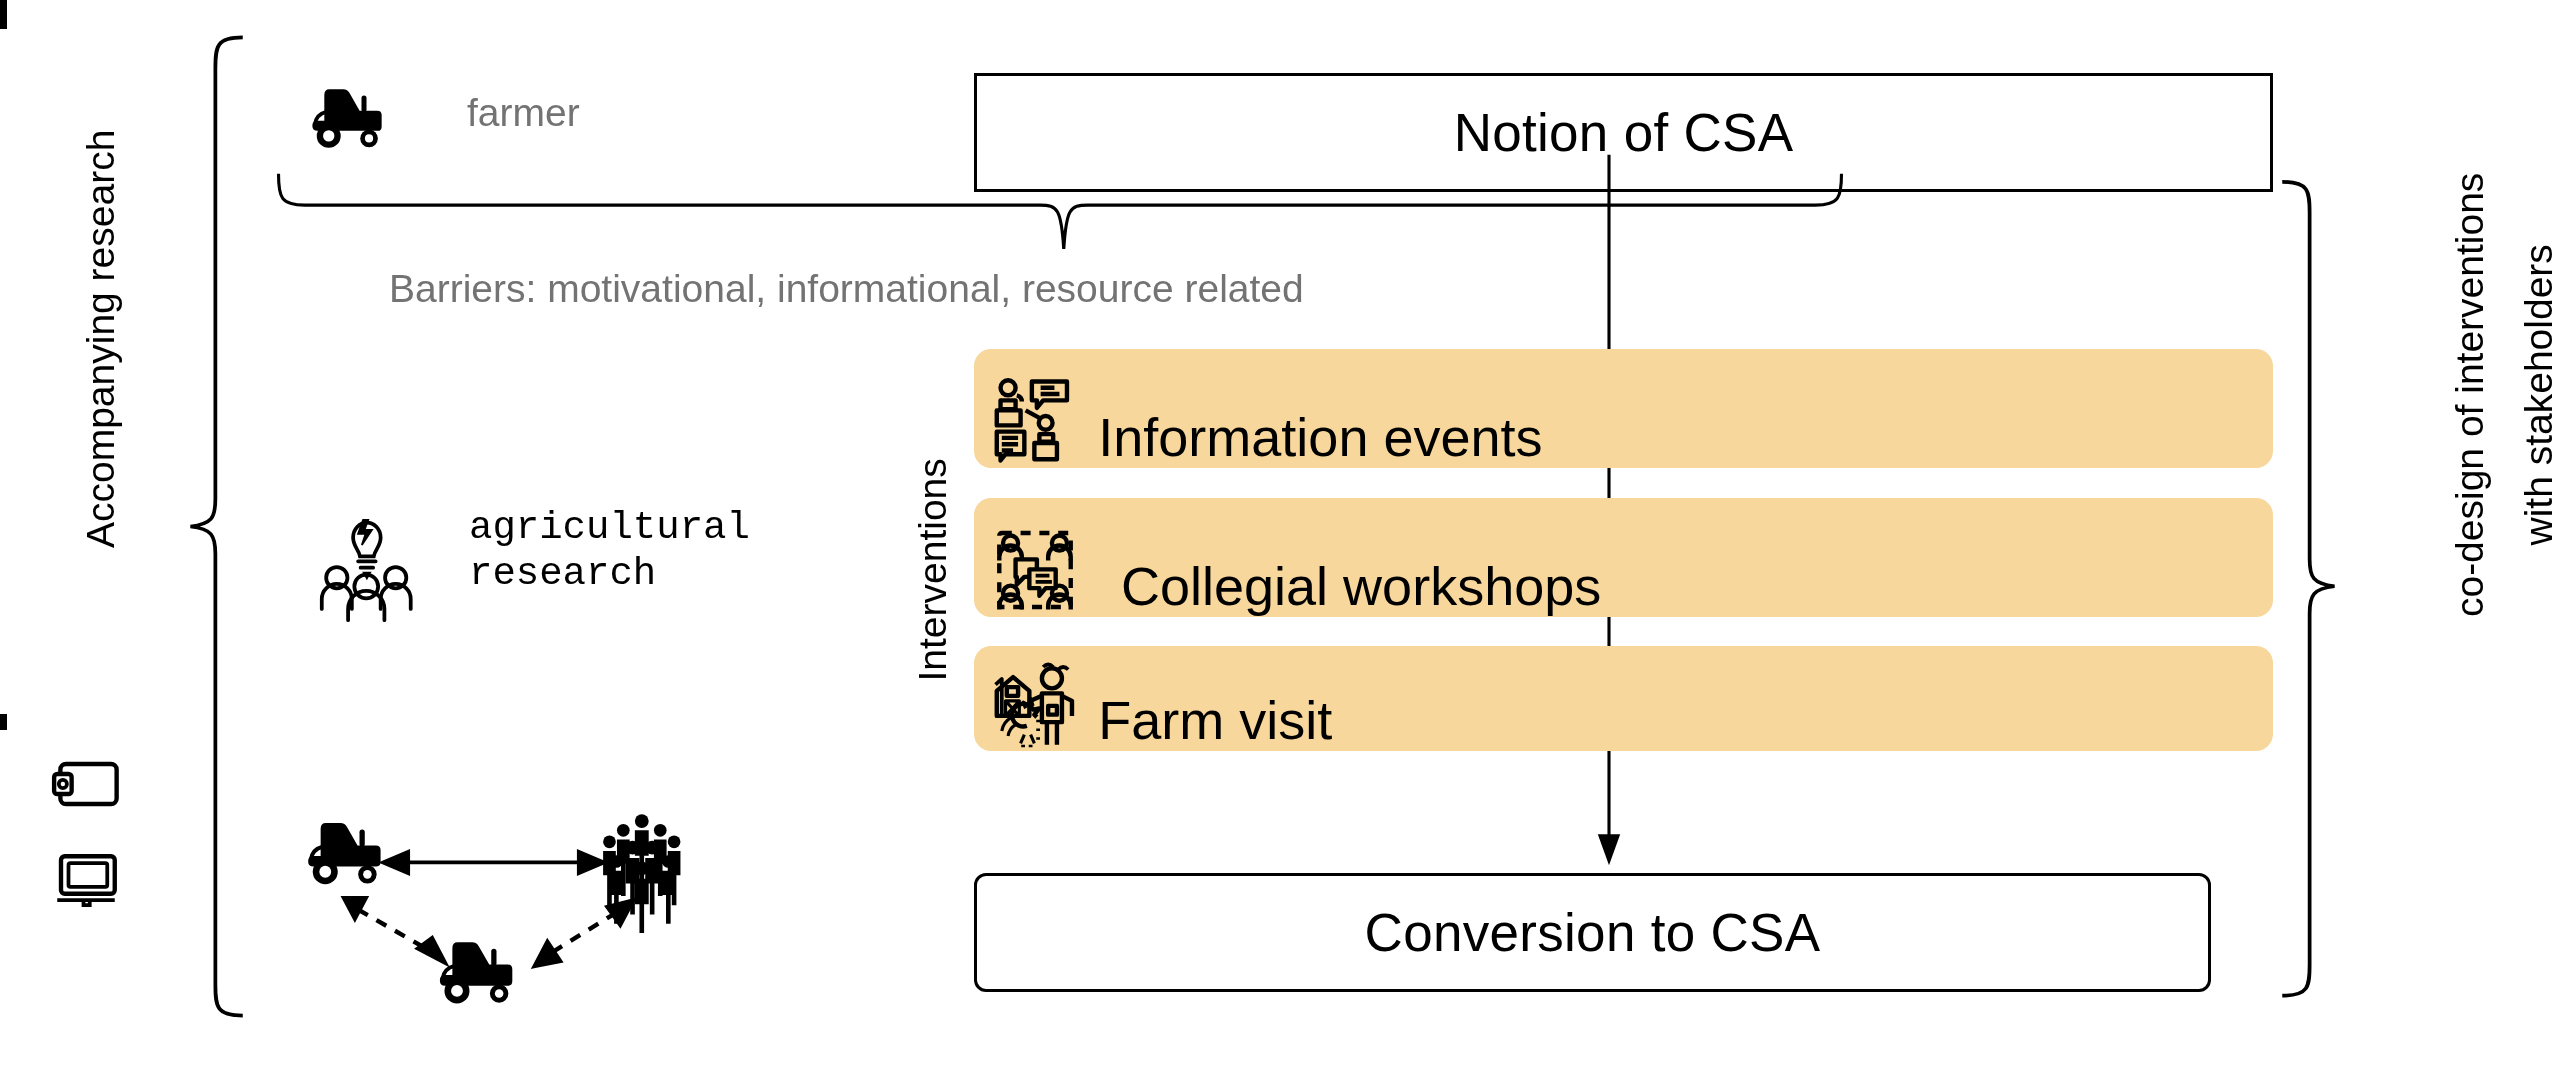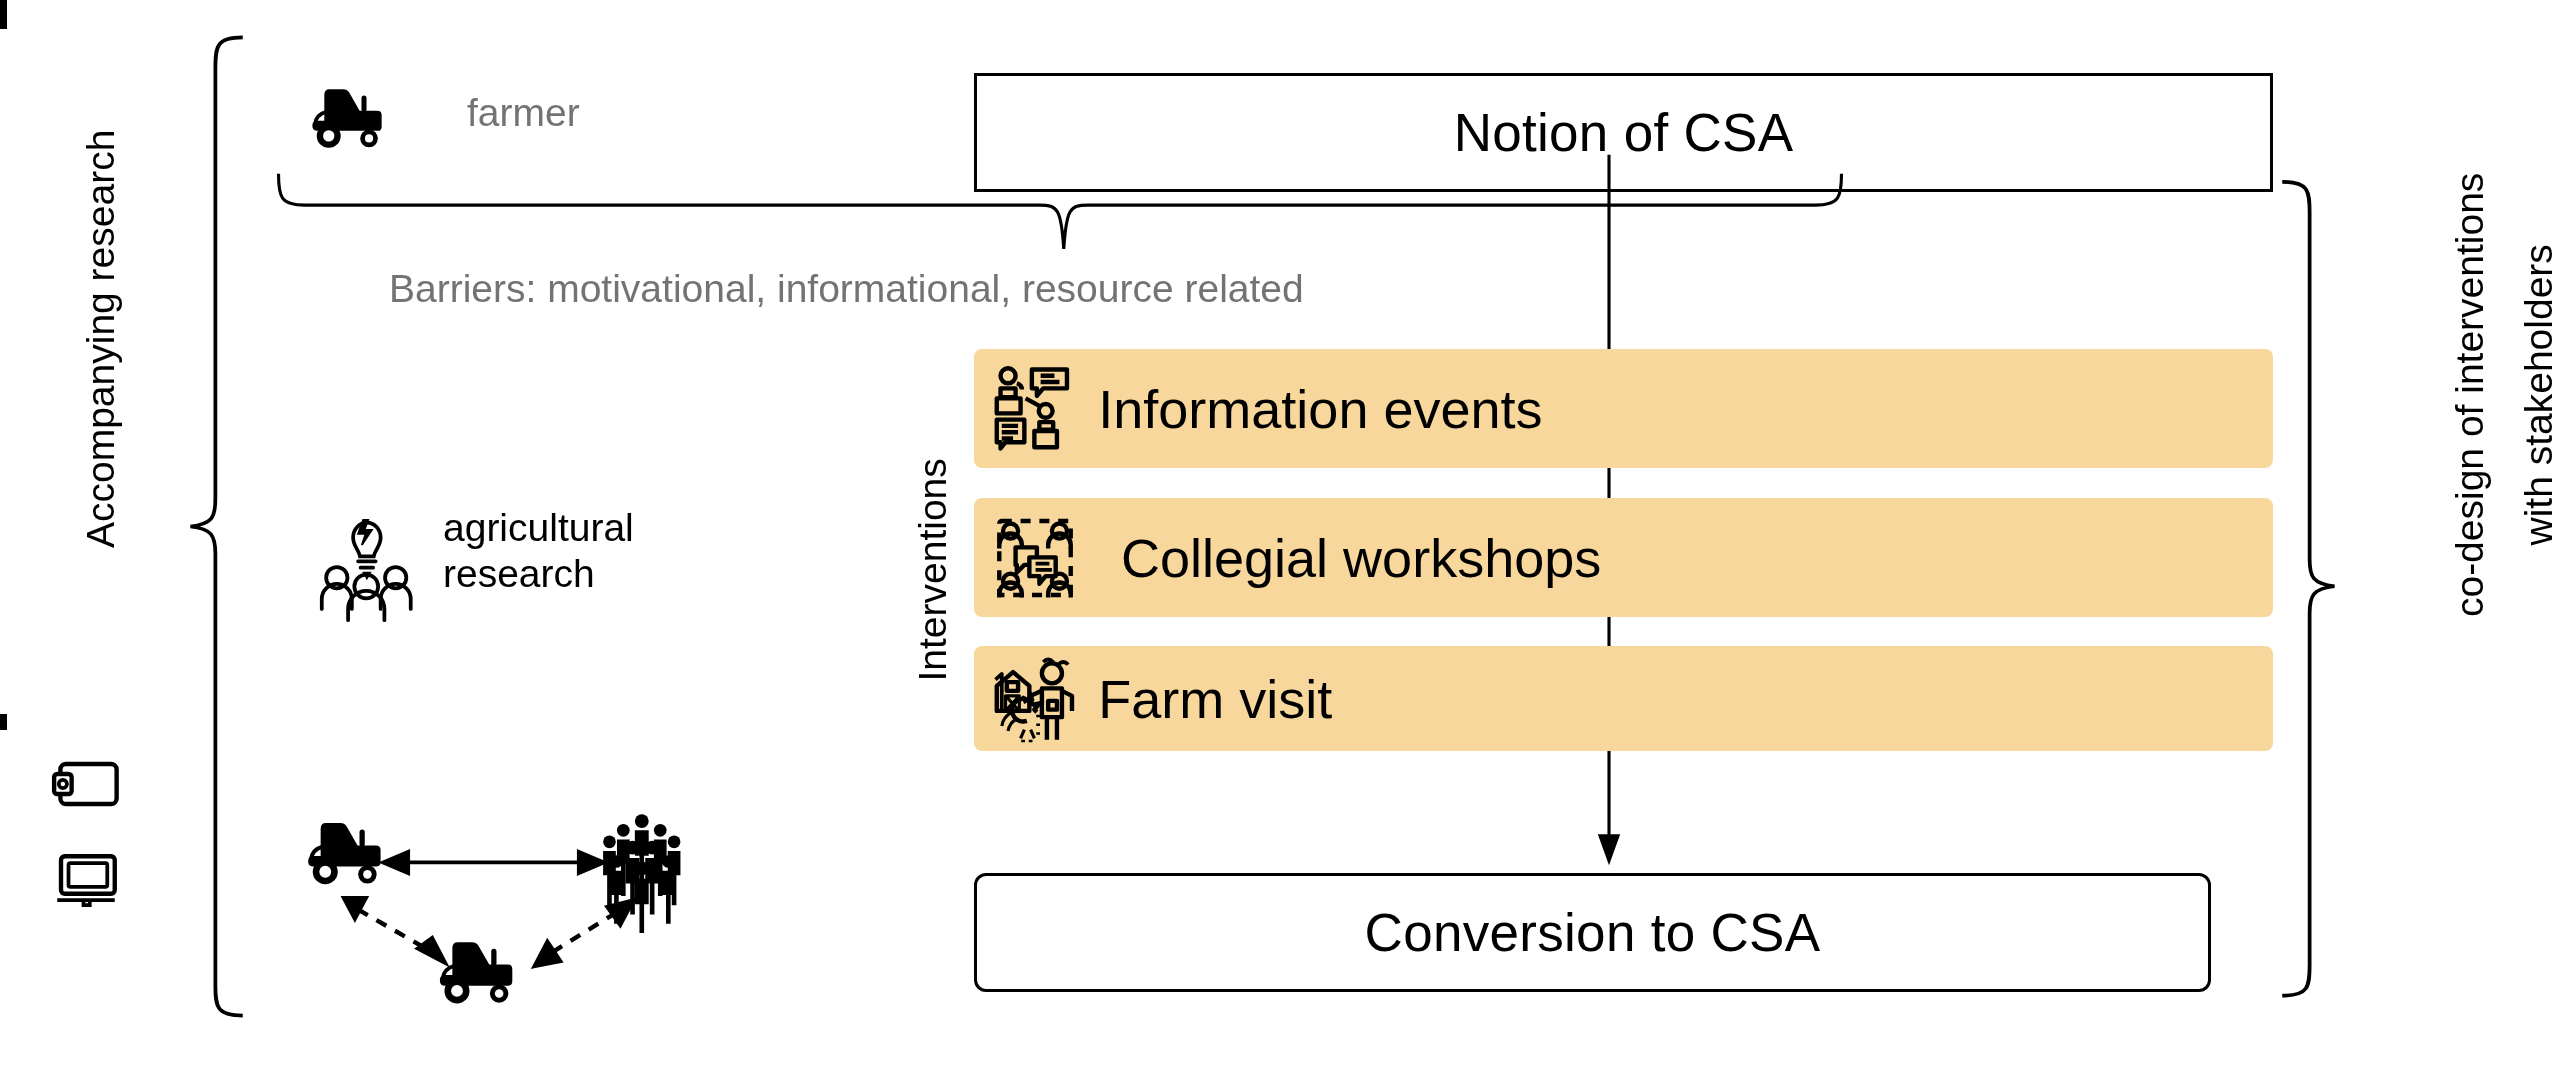--- a/index.html
+++ b/index.html
@@ -41,23 +41,23 @@
     align-items: center;
     justify-content: center;
     color: #000000;
     font-size: 53px;
     letter-spacing: 0.3px;
   }
 
   
   .bar {
     background: #f7d79b;
-    border-radius: 8px;
+    border-radius: 17px;
     display: flex;
-    align-items: center;
+    align-items: flex-end;
     padding-left: 14px;
     gap: 16.3px;
   }
   .bar-label {
     color: #000000;
     font-size: 54px;
     white-space: nowrap;
   }
   .bar-icon { flex: 0 0 auto; display: block; }
 
@@ -151,21 +151,21 @@
       <path d="M70 90 h28 M74 100 h20"></path>
       <path d="M79 108 l5 9 l5 -9 z" fill="#000" stroke-width="3"></path>
       <circle cx="36" cy="116" r="17"></circle>
       <path d="M12 166 v-16 a24 24 0 0 1 48 0 v16"></path>
       <circle cx="130" cy="116" r="17"></circle>
       <path d="M106 166 v-16 a24 24 0 0 1 48 0 v16"></path>
       <circle cx="83" cy="130" r="19"></circle>
       <path d="M54 184 v-18 a29 29 0 0 1 58 0 v18"></path>
     </g>
   </svg>
-  <div class="abs actor-label" style="left:443px; top:505px;">
+  <div class="abs actor-label" style="left:469px; top:505px;font-family:Liberation Mono, monospace;">
     <div>agricultural</div>
     <div>research</div>
   </div>
 
   <div class="abs vlabel left" style="left:738px; top:548px; width:389px; text-align:center;">Interventions</div>
 
   <div class="abs bar" style="left:974px; top:349px; width:1299px; height:119px; z-index:2;">
     <svg class="bar-icon" width="94" height="94" viewBox="0 0 150 150">
       <g fill="none" stroke="#000000" stroke-width="7" stroke-linejoin="round">
         <circle cx="32" cy="22" r="12"></circle>

